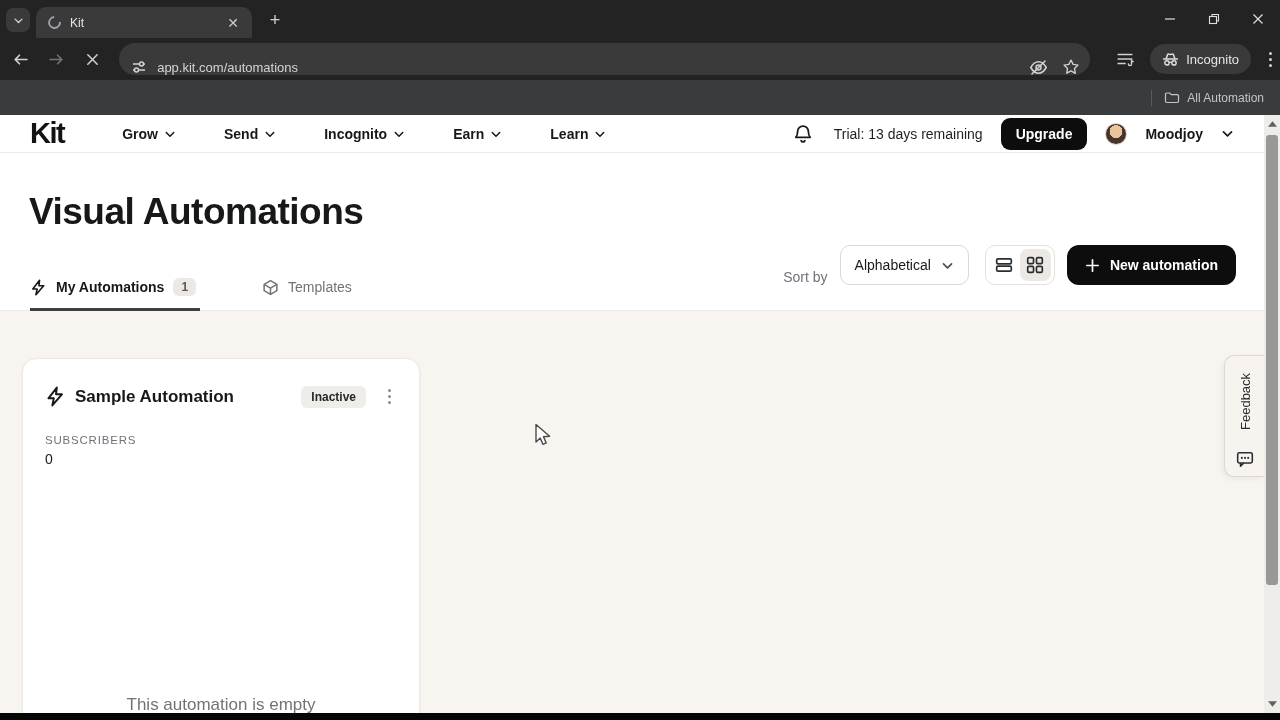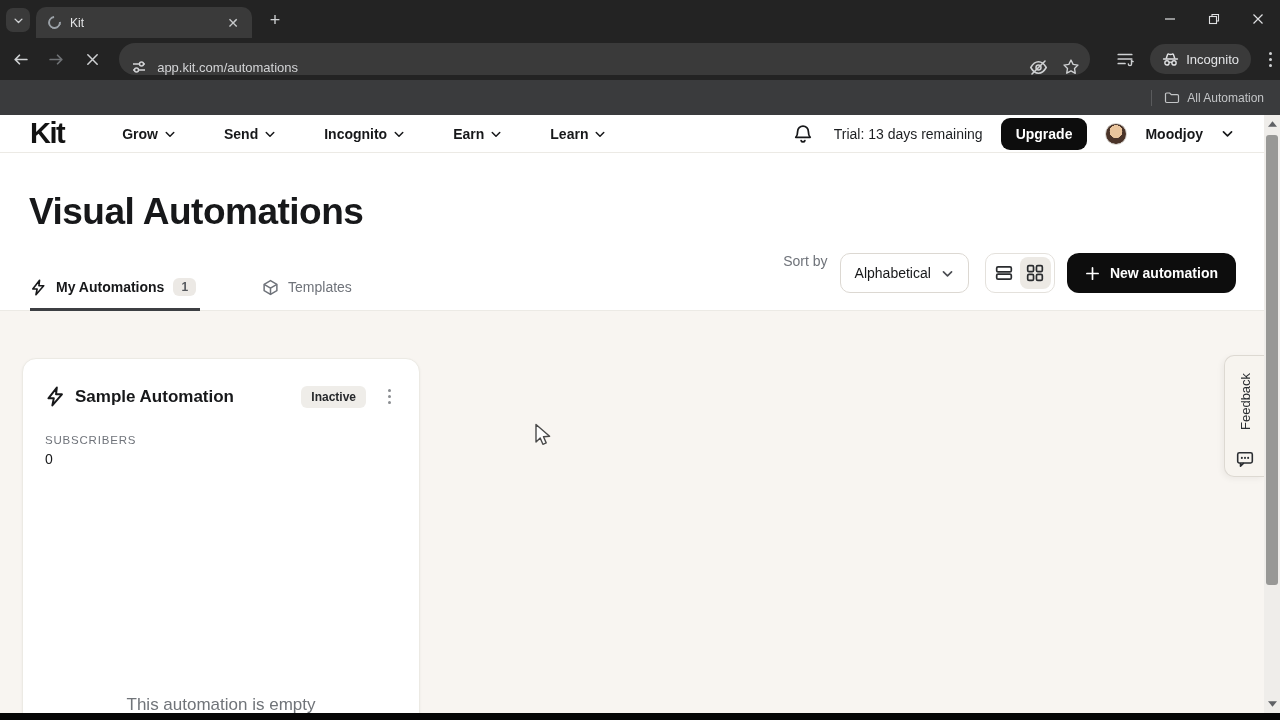--- a/index.html
+++ b/index.html
@@ -48,21 +48,21 @@
 
   
   .page-head { position:absolute; left:0; top:153px; width:1280px; height:158px; background:#ffffff; border-bottom:1px solid #eceae5; }
   .page-title { position:absolute; left:29px; top:38px; font-size:37px; font-weight:900; letter-spacing:-0.5px; color:#17181a; }
   .tabs-row { position:absolute; left:30px; bottom:14px; display:flex; align-items:center; }
   .ptab { display:flex; align-items:center; gap:9px; cursor:pointer; margin-right:66px; }
   .ptab-label { font-size:14px; font-weight:700; color:#17181a; }
   .ptab.inactive .ptab-label { font-weight:500; color:#6f737a; }
   .count-badge { background:#ece9e5; color:#55585d; font-size:12px; font-weight:600; border-radius:6px; padding:2px 8px; }
   .active-underline { position:absolute; left:30px; bottom:-1px; width:170px; height:3px; background:#3d3f43; }
-  .head-controls { position:absolute; right:44px; bottom:17px; display:flex; align-items:flex-start; }
+  .head-controls { position:absolute; right:44px; bottom:25px; display:flex; align-items:flex-end; }
   .sort-label { font-size:14px; color:#6f737a; margin-right:12px; }
   .sort-select { height:40px; border:1px solid #dcd8d2; border-radius:10px; background:#fff; display:flex; align-items:center; gap:10px; padding:0 14px; font-size:14px; font-weight:500; color:#17181a; cursor:pointer; margin-right:16px; }
   .sort-select svg { color:#4a4d52; }
   .view-toggle { height:40px; border:1px solid #e4e1dc; border-radius:10px; background:#fff; display:flex; align-items:center; padding:3px; margin-right:12px; }
   .vt-btn { width:31px; height:32px; display:flex; align-items:center; justify-content:center; border-radius:8px; color:#2a2c2f; cursor:pointer; }
   .vt-btn.selected { background:#ece9e4; }
   .new-auto-btn { height:40px; background:#0d0d0d; color:#fff; border:none; border-radius:12px; display:flex; align-items:center; gap:10px; padding:0 18px; font-size:14px; font-weight:700; font-family:inherit; cursor:pointer; }
 
   
   .content { position:absolute; left:0; top:311px; width:1280px; height:402px; background:#f8f5f1; }

